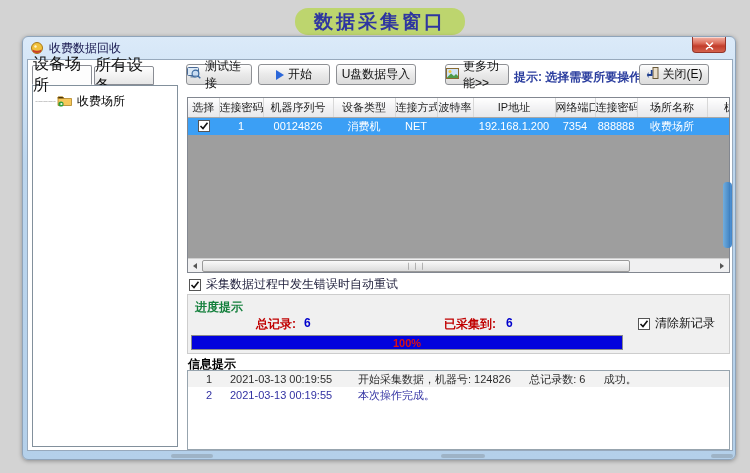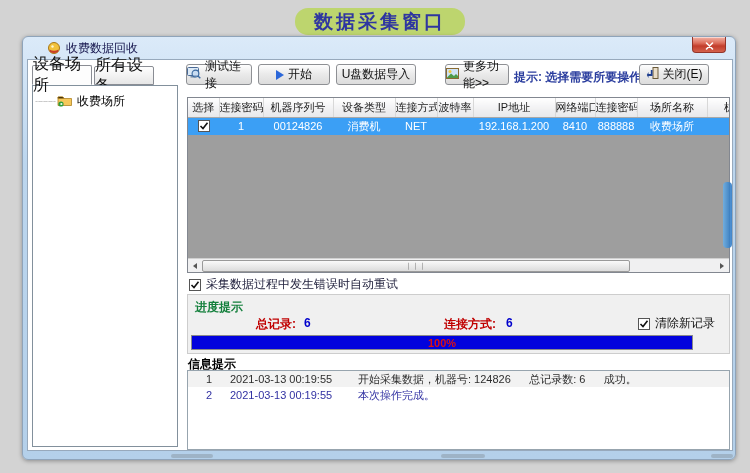--- a/index.html
+++ b/index.html
@@ -9,21 +9,21 @@
 
   
   .banner { position:absolute; left:295px; top:8px; width:170px; height:27px;
     background:#bdd56e; border-radius:13px; color:#2f36a0; font-size:19px; font-weight:bold;
     display:flex; align-items:center; justify-content:center; letter-spacing:3px; }
 
   
   .window { position:absolute; left:22px; top:36px; width:714px; height:424px;
     background:linear-gradient(#dbeaf9,#bcd6ee 30%,#b4d0ea);
     border:1px solid #8fa4ba; border-radius:6px; box-shadow:0 1px 4px rgba(0,0,0,.35); }
-  .titlebar { position:absolute; left:0; top:0; width:100%; height:22px; display:flex; align-items:center; padding-left:24px; }
+  .titlebar { position:absolute; left:0; top:0; width:100%; height:22px; display:flex; align-items:center; padding-left:7px; }
   .title-text { font-size:12px; color:#15154d; margin-left:5px; }
   .app-icon { width:14px; height:14px; display:inline-block; }
   .close-btn { position:absolute; right:9px; top:0; width:34px; height:16px;
     background:linear-gradient(#f2b3a6,#dd6f5d 40%,#c23d2c 60%,#d4614c);
     border:1px solid #93352a; border-top:none; border-radius:0 0 4px 4px;
     display:flex; align-items:center; justify-content:center; cursor:pointer;
     box-shadow:inset 0 1px 0 rgba(255,255,255,.5); }
   .client { position:absolute; left:4px; top:22px; width:706px; height:392px; background:#fff; border:1px solid #97a9bc; }
 
   
@@ -77,21 +77,21 @@
   .retry-line { position:absolute; left:161px; top:216px; display:flex; align-items:center; gap:5px; font-size:12px; color:#23233f; }
 
   
   .prog-box { position:absolute; left:159px; top:234px; width:543px; height:60px; background:#f0f0f0; border:1px solid #cdcdcd; }
   .prog-title { position:absolute; left:7px; top:4px; font-size:12px; font-weight:bold; color:#15803d; }
   .lbl-red { color:#c00000; font-size:12px; font-weight:bold; }
   .val-blue { color:#0000cc; font-size:12px; font-weight:bold; }
   .prog-total { position:absolute; left:68px; top:21px; } .prog-total-v { position:absolute; left:116px; top:21px; }
   .prog-coll { position:absolute; left:256px; top:21px; } .prog-coll-v { position:absolute; left:318px; top:21px; }
   .clear-line { position:absolute; right:14px; top:20px; display:flex; align-items:center; gap:5px; font-size:12px; color:#111;justify-content:center; }
-  .bar { position:absolute; left:3px; top:40px; width:502px; height:15px; border:1px solid #8a8a8a; background:#fff; }
+  .bar { position:absolute; left:3px; top:40px; width:432px; height:15px; border:1px solid #8a8a8a; background:#fff; }
   .bar-fill { width:100%; height:100%; background:#0202dd; display:flex; align-items:center; justify-content:center; }
   .bar-text { color:#dd1111; font-size:11px; font-weight:bold; }
 
   
   .info-title { position:absolute; left:160px; top:296px; font-size:12px; font-weight:bold; color:#000; }
   .info-box { position:absolute; left:159px; top:310px; width:543px; height:80px; background:#fff; border:1px solid #97a4ae; overflow:hidden; }
   .log-row { display:flex; height:16px; align-items:center; font-size:11px; }
   .log-row.r1 { background:#f2f2f2; color:#2e2e2e; }
   .log-row.r2 { color:#3131a2; }
   .log-no { width:42px; text-align:center; flex:0 0 auto; }
@@ -225,21 +225,21 @@
                         <path d="M1.5 5 L4 7.5 L8.5 1.8" stroke="#111" stroke-width="1.6" fill="none"></path>
                       </svg>
                   </span>
                 </td>
                 <td>1</td>
                 <td>00124826</td>
                 <td>消费机</td>
                 <td>NET</td>
                 <td></td>
                 <td>192.168.1.200</td>
-                <td>8410</td>
+                <td>7354</td>
                 <td>888888</td>
                 <td>收费场所</td>
                 <td></td>
               </tr>
             </tbody>
           </table>
         </div>
         <div class="filler"></div>
         <div class="hscroll">
           <div class="hs-arrow" style="margin-right:auto">
@@ -260,21 +260,21 @@
               <path d="M1.5 5 L4 7.5 L8.5 1.8" stroke="#111" stroke-width="1.6" fill="none"></path>
             </svg>
         </span>
         <span>采集数据过程中发生错误时自动重试</span>
       </div>
 
       <div class="prog-box">
         <div class="prog-title">进度提示</div>
         <span class="lbl-red prog-total">总记录:</span>
         <span class="val-blue prog-total-v">6</span>
-        <span class="lbl-red prog-coll">连接方式:</span>
+        <span class="lbl-red prog-coll">已采集到:</span>
         <span class="val-blue prog-coll-v">6</span>
         <div class="clear-line">
           <span class="cb">
             <svg width="10" height="10" viewBox="0 0 10 10">
                 <path d="M1.5 5 L4 7.5 L8.5 1.8" stroke="#111" stroke-width="1.6" fill="none"></path>
               </svg>
           </span>
           <span>清除新记录</span>
         </div>
         <div class="bar">

